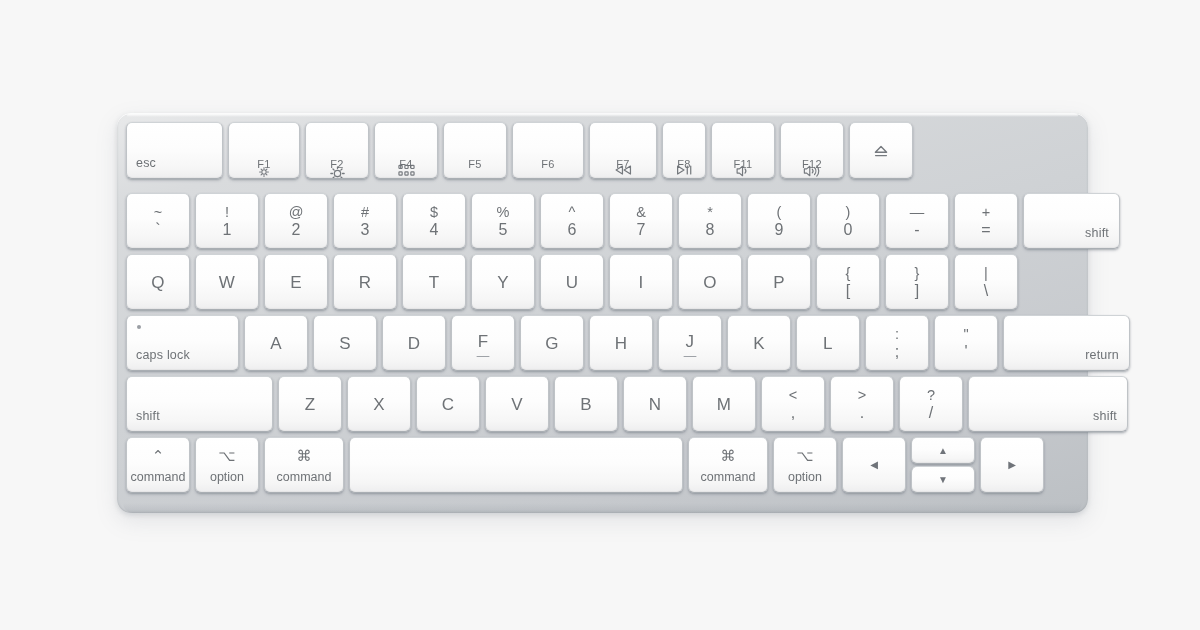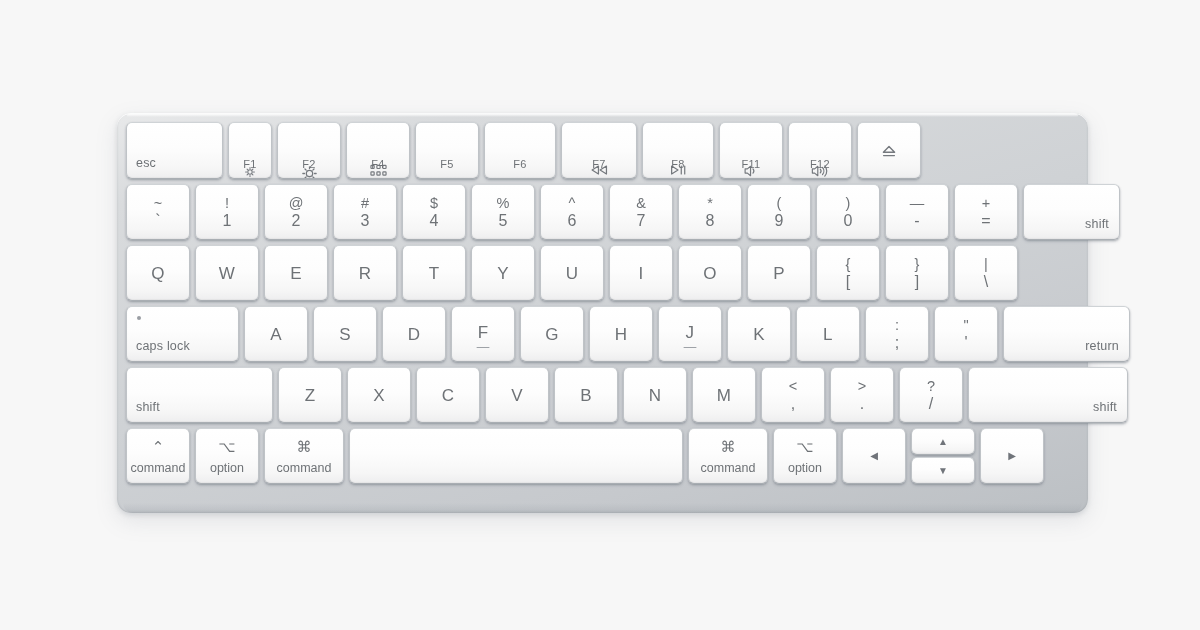--- a/index.html
+++ b/index.html
@@ -57,21 +57,21 @@
     width: 953px;
     height: 382px;
   }
 
   .krow {
     position: relative;
     width: 100%;
     display: flex;
     gap: 5px;
   }
-  #row-fn   { height: 57px; margin-bottom: 5px; }
+  #row-fn   { height: 57px; margin-bottom: 14px; }
   #row-num  { height: 56px; margin-bottom: 5px; }
   #row-qwer { height: 56px; margin-bottom: 5px; }
   #row-asdf { height: 56px; margin-bottom: 5px; }
   #row-zxcv { height: 56px; margin-bottom: 5px; }
   #row-mods { height: 56px; }
 
   
   .key {
     position: relative;
     box-sizing: border-box;
@@ -216,21 +216,21 @@
   <div id="chassis-bottom-shade"></div>
 
   <div id="key-area">
 
     <div class="krow" id="row-fn">
 
       <div class="key" style="width:97px">
         <span class="lbl lbl-bl">esc</span>
       </div>
 
-      <div class="key" style="width:44px">
+      <div class="key" style="width:72px">
         <span class="lbl lbl-fglyph">
           <svg class="ficon" width="16" height="16" viewBox="0 0 24 24" fill="none" stroke="#75797e" stroke-width="1.6" stroke-linecap="round">
             <circle cx="12" cy="12" r="3.3"></circle>
             <path d="M12 5.4v1.4M12 17.2v1.4M5.4 12h1.4M17.2 12h1.4M7.6 7.6l1 1M15.4 15.4l1 1M16.4 7.6l-1 1M8.6 15.4l-1 1"></path>
           </svg>
         </span>
         <span class="lbl lbl-fnum">F1</span>
       </div>
 
       <div class="key" style="width:64px">
@@ -259,31 +259,31 @@
       </div>
 
       <div class="key" style="width:64px">
         <span class="lbl lbl-fnum">F5</span>
       </div>
 
       <div class="key" style="width:72px">
         <span class="lbl lbl-fnum">F6</span>
       </div>
 
-      <div class="key" style="width:76px">
+      <div class="key" style="width:68px">
         <span class="lbl lbl-fglyph">
           <svg class="ficon" width="20" height="12" viewBox="0 0 22 12" fill="none" stroke="#75797e" stroke-width="1.35" stroke-linejoin="round">
             <path d="M10.4 1.6 3.4 6l7 4.4z"></path>
             <path d="M19.2 1.6 12.2 6l7 4.4z"></path>
           </svg>
         </span>
         <span class="lbl lbl-fnum">F7</span>
       </div>
 
-      <div class="key" style="width:72px">
+      <div class="key" style="width:44px">
         <span class="lbl lbl-fglyph">
           <svg class="ficon" width="20" height="12" viewBox="0 0 22 12" fill="none" stroke="#75797e" stroke-width="1.35" stroke-linejoin="round">
             <path d="M4 1.6 11 6l-7 4.4z"></path>
             <path d="M14.6 1.7v8.6M18.4 1.7v8.6" stroke-linecap="round"></path>
           </svg>
         </span>
         <span class="lbl lbl-fnum">F8</span>
       </div>
 
 

